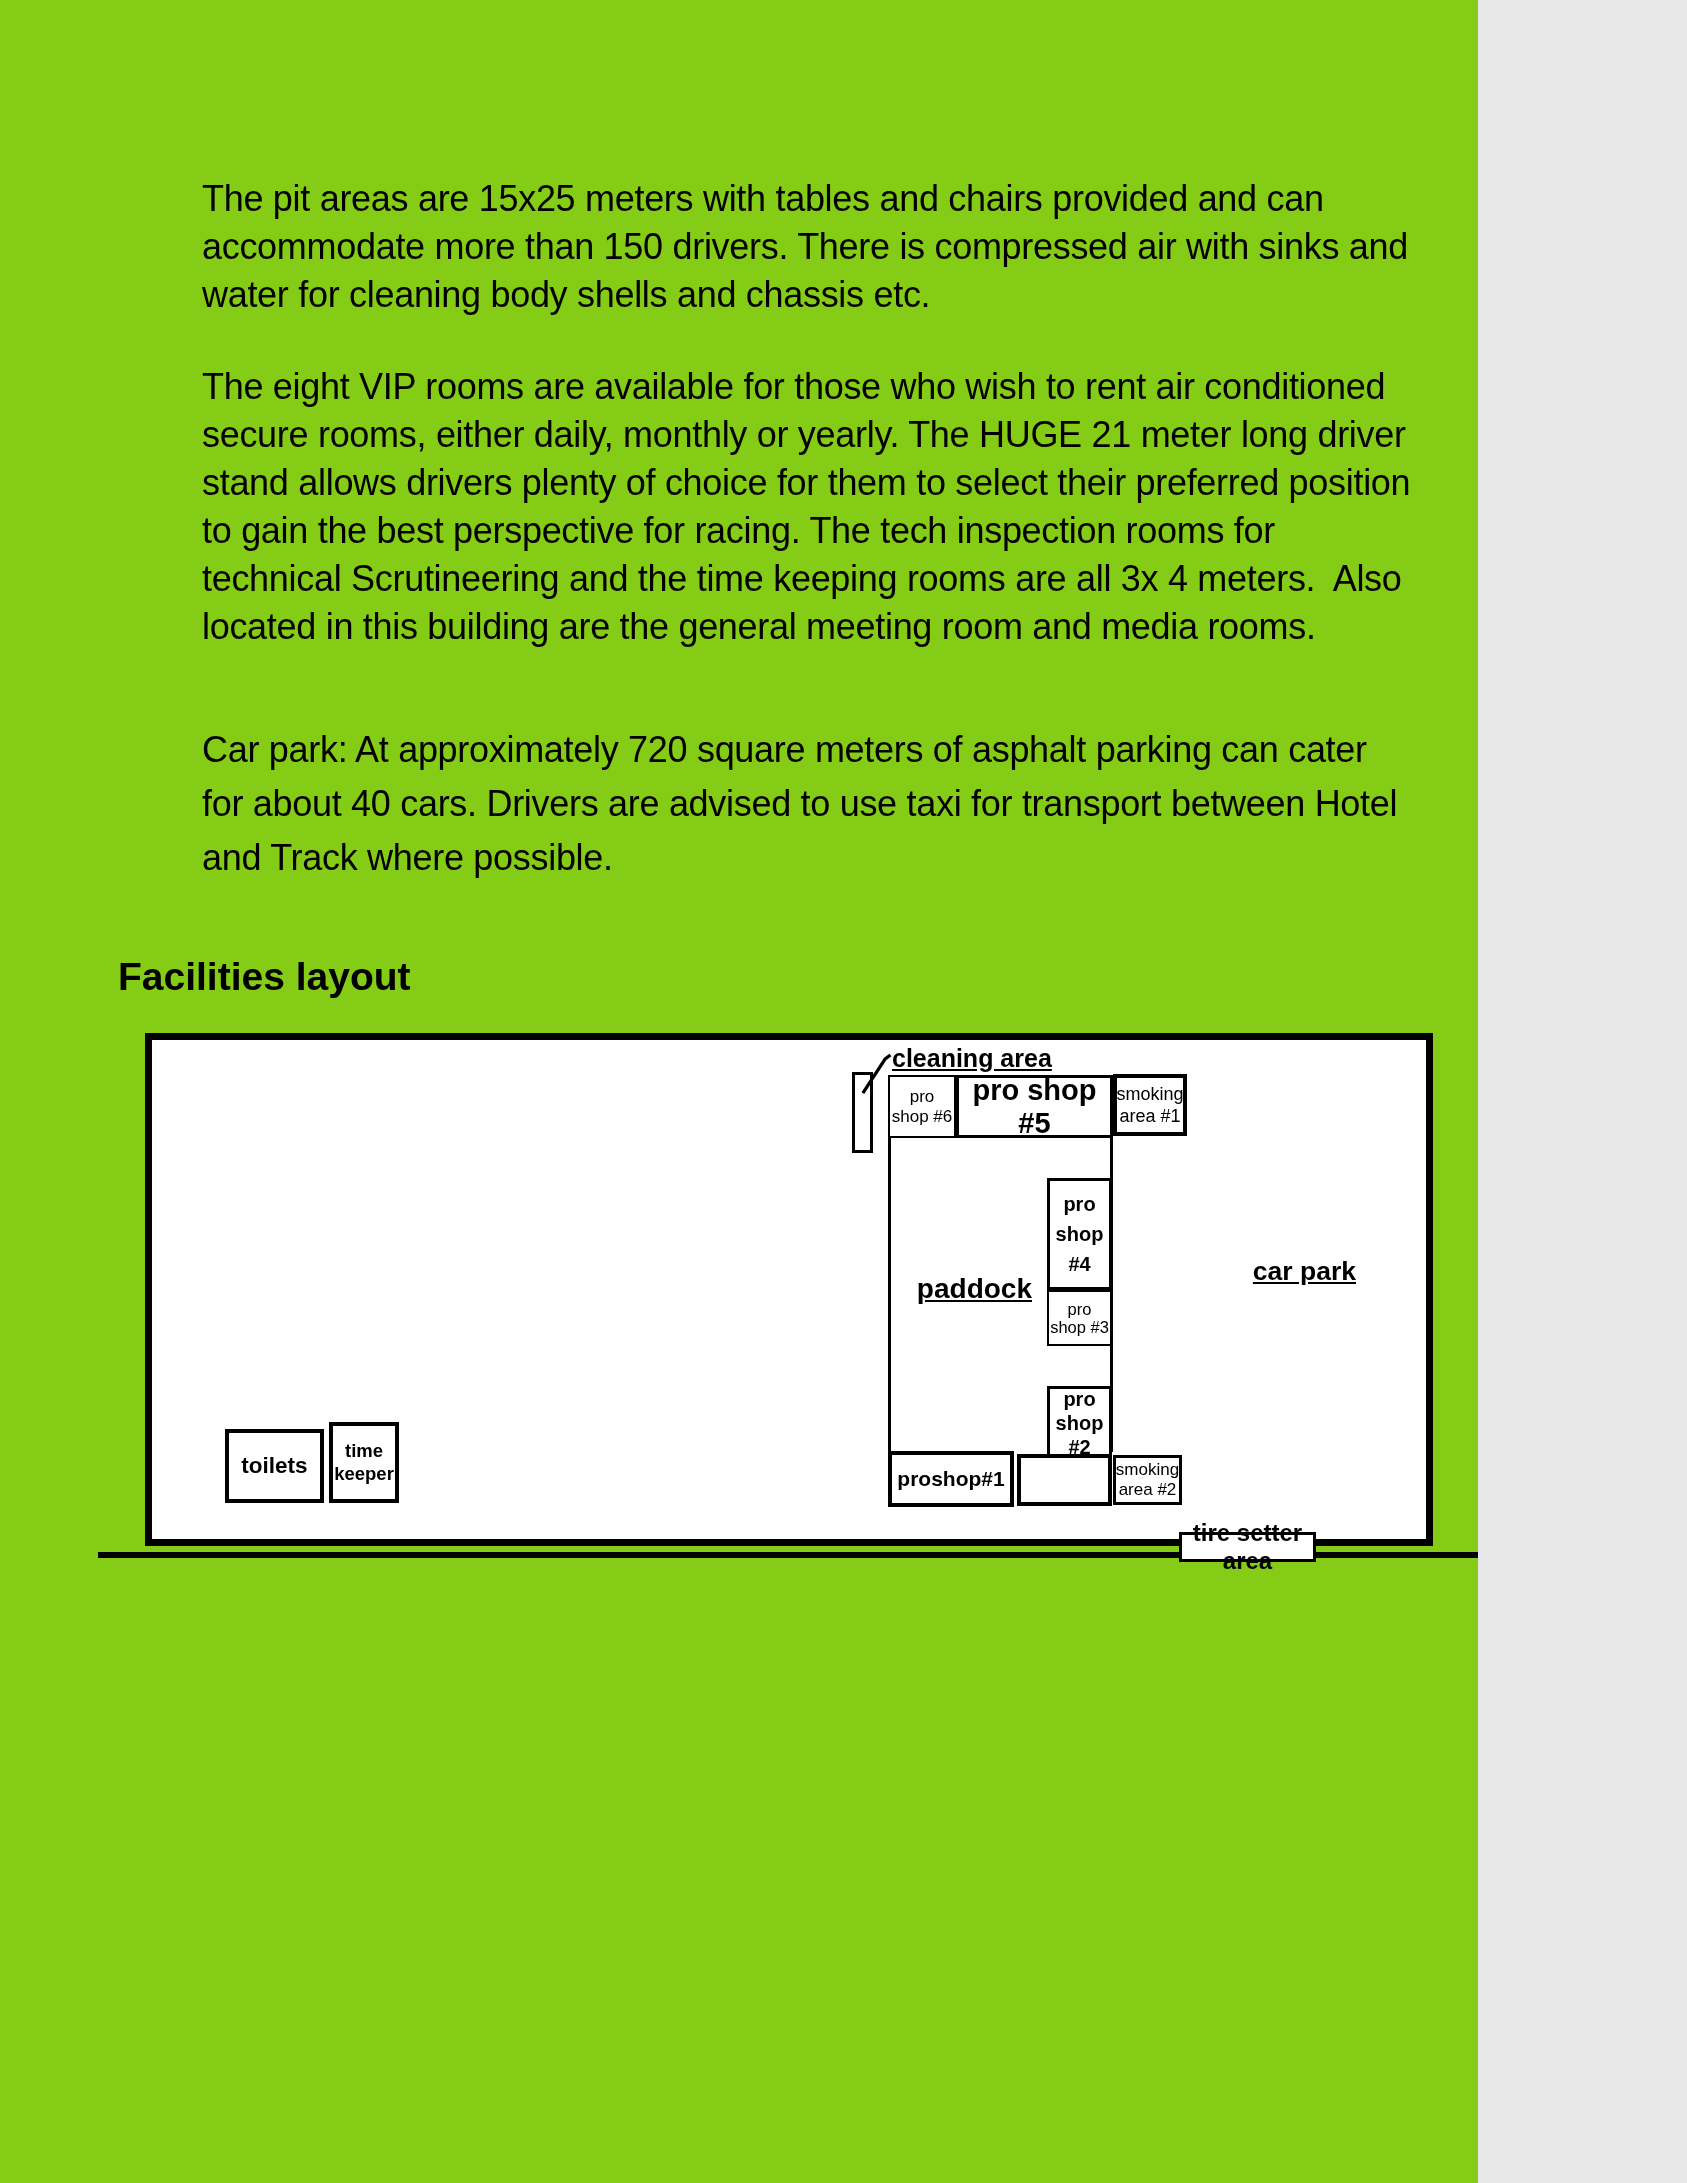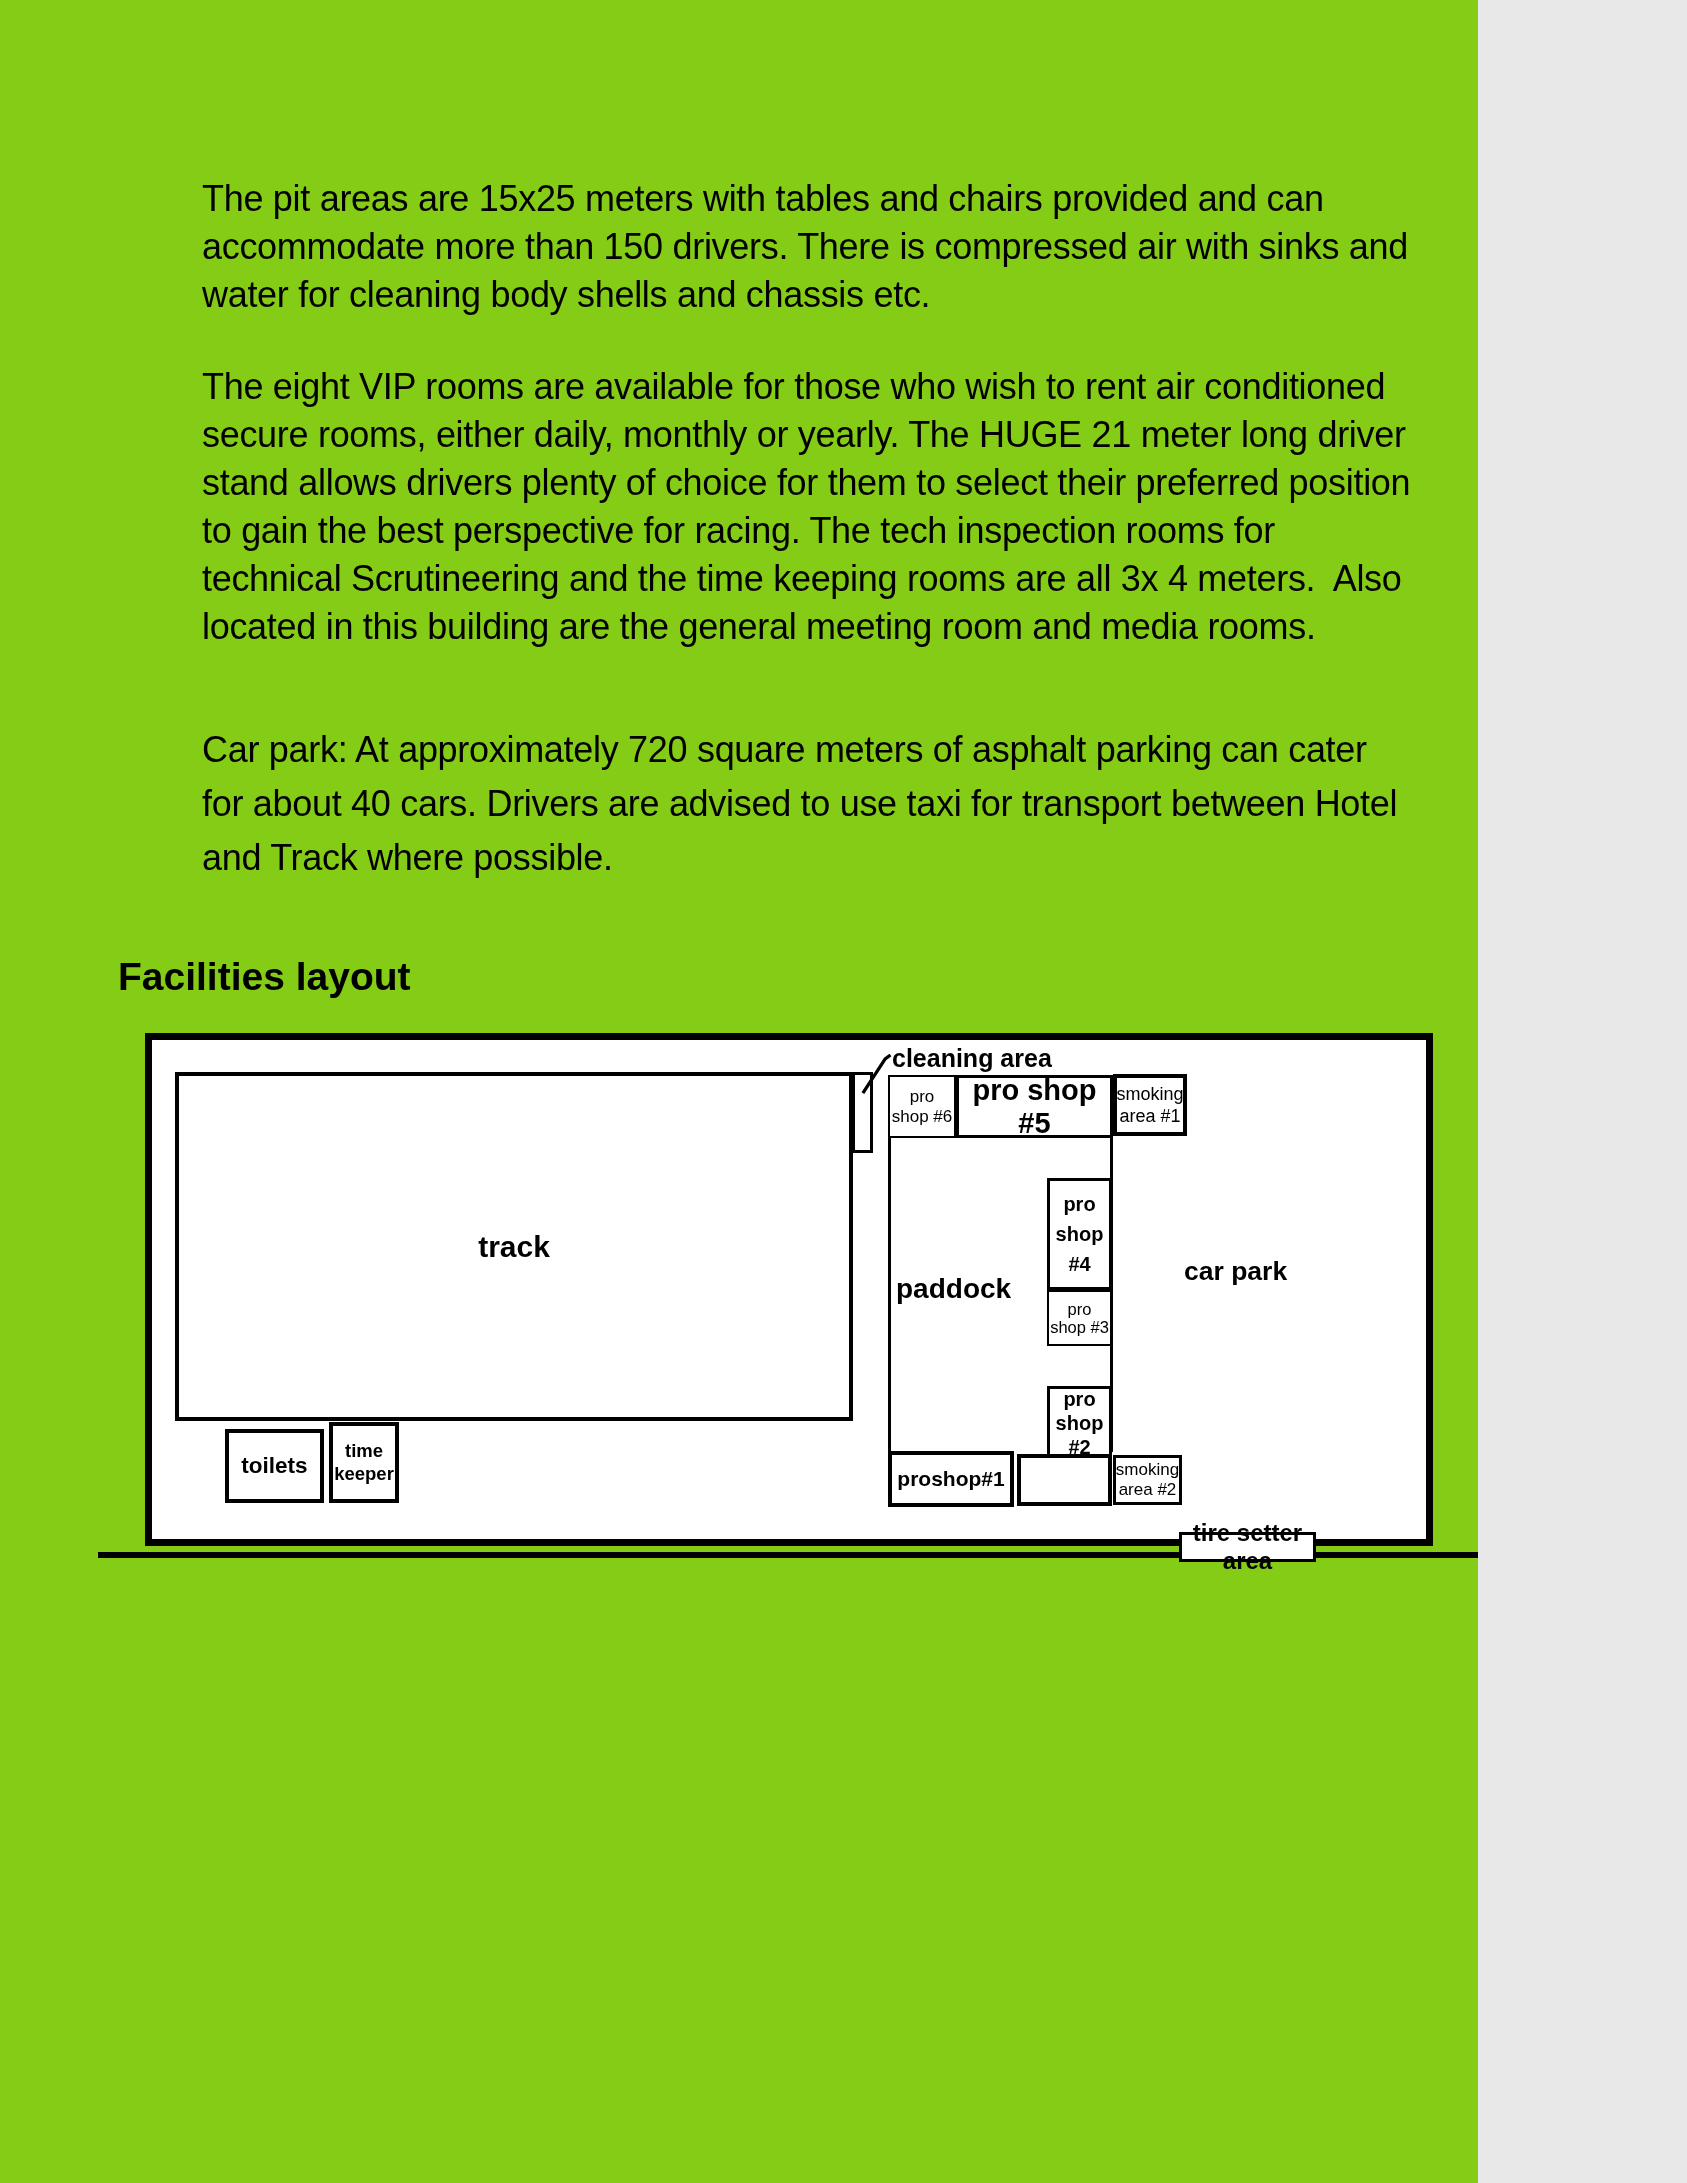--- a/index.html
+++ b/index.html
@@ -35,22 +35,23 @@
   .dbox{
     position:absolute;
     box-sizing:border-box;
     border:3.3px solid #000;
     background:#fff;
     display:flex;align-items:center;justify-content:center;
     text-align:center;
   }
   .dlabel{
     position:absolute;
-    text-align:left;
+    text-align:right;
     white-space:nowrap;
+    text-decoration:underline;
   }
   
   .track{left:23px;top:32px;width:678px;height:349px;border-width:4px;font-weight:bold;font-size:30px;}
   .cleaning-box{left:700px;top:32px;width:21px;height:81px;border-width:3.3px;}
   .cleaning-label{left:740px;top:4px;font-size:25px;font-weight:bold;}
   .pointer-svg{position:absolute;left:703px;top:12px;width:42px;height:48px;}
   .proshop6{left:736px;top:35px;width:68px;height:63px;border-width:2.6px;font-size:17px;line-height:20px;align-items:center;}
   .proshop5{left:804px;top:35px;width:157px;height:63px;border-width:3.3px;font-weight:bold;font-size:29px;}
   .smoking1{left:961px;top:34px;width:74px;height:62px;border-width:4px;font-size:18px;line-height:22px;}
   .paddock-col{left:736px;top:98px;width:225px;height:314px;border:none;border-left:3.3px solid #000;border-right:3.3px solid #000;position:absolute;box-sizing:border-box;background:#fff;}
@@ -81,23 +82,20 @@
   <p class="para" style="top:139px">The pit areas are 15x25 meters with tables and chairs provided and can accommodate more than 150 drivers. There is compressed air with sinks and water for cleaning body shells and chassis etc.</p>
 
   <p class="para" style="top:327px">The eight VIP rooms are available for those who wish to rent air conditioned secure rooms, either daily, monthly or yearly. The HUGE 21 meter long driver stand allows drivers plenty of choice for them to select their preferred position to gain the best perspective for racing. The tech inspection rooms for technical Scrutineering and the time keeping rooms are all 3x 4 meters.  Also located in this building are the general meeting room and media rooms.</p>
 
   <p class="para wide-leading" style="top:687px">Car park: At approximately 720 square meters of asphalt parking can cater for about 40 cars. Drivers are advised to use taxi for transport between Hotel and Track where possible.</p>
 
   <div class="section-heading">Facilities layout</div>
 
   <div class="diagram">
 
-    <div class="dbox track">
-      <span>track</span>
-    </div>
 
     <div class="dbox cleaning-box"></div>
 
     <div class="dlabel cleaning-label">cleaning area</div>
 
     <svg class="pointer-svg" viewBox="0 0 64 72" xmlns="http://www.w3.org/2000/svg">
       <path d="M 54 4 L 46 10 L 12 62" stroke="#000" stroke-width="5" fill="none"></path>
     </svg>
 
     <div class="dbox proshop6">

